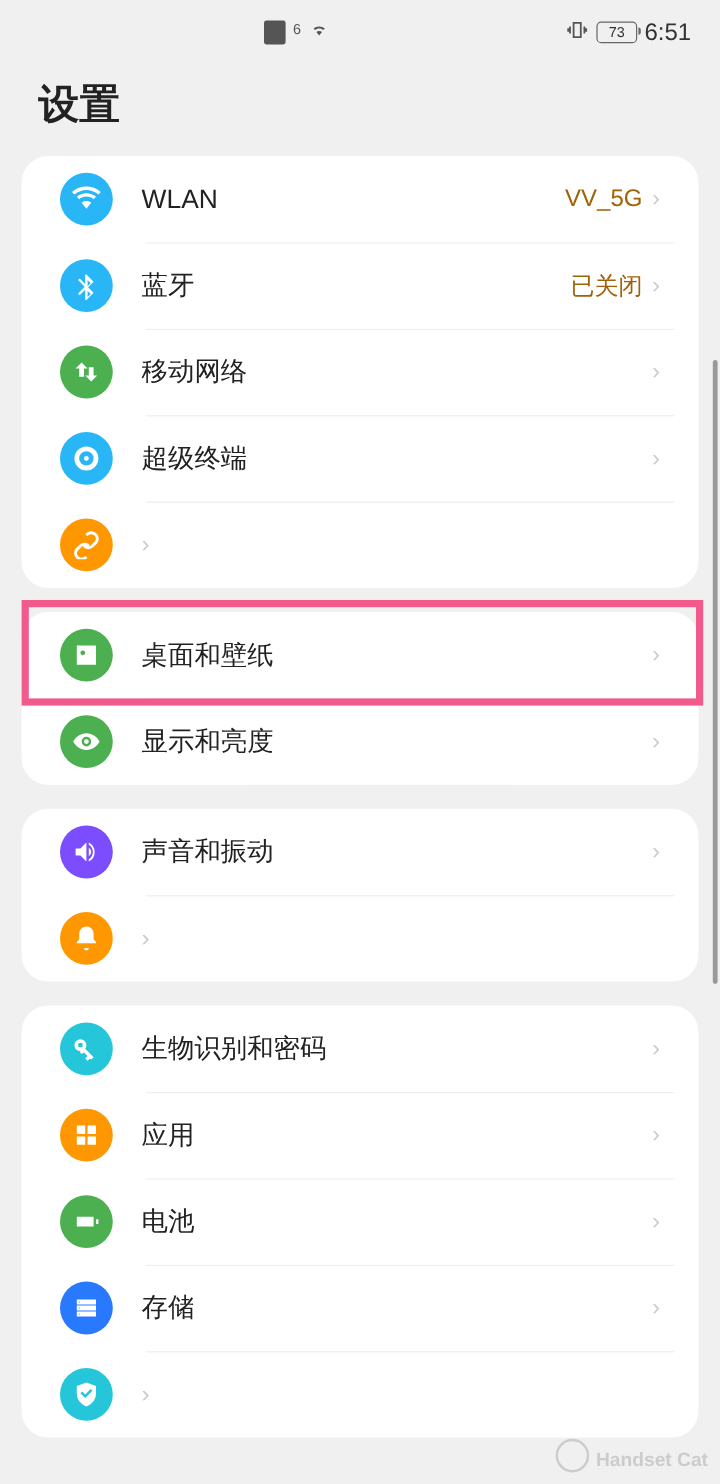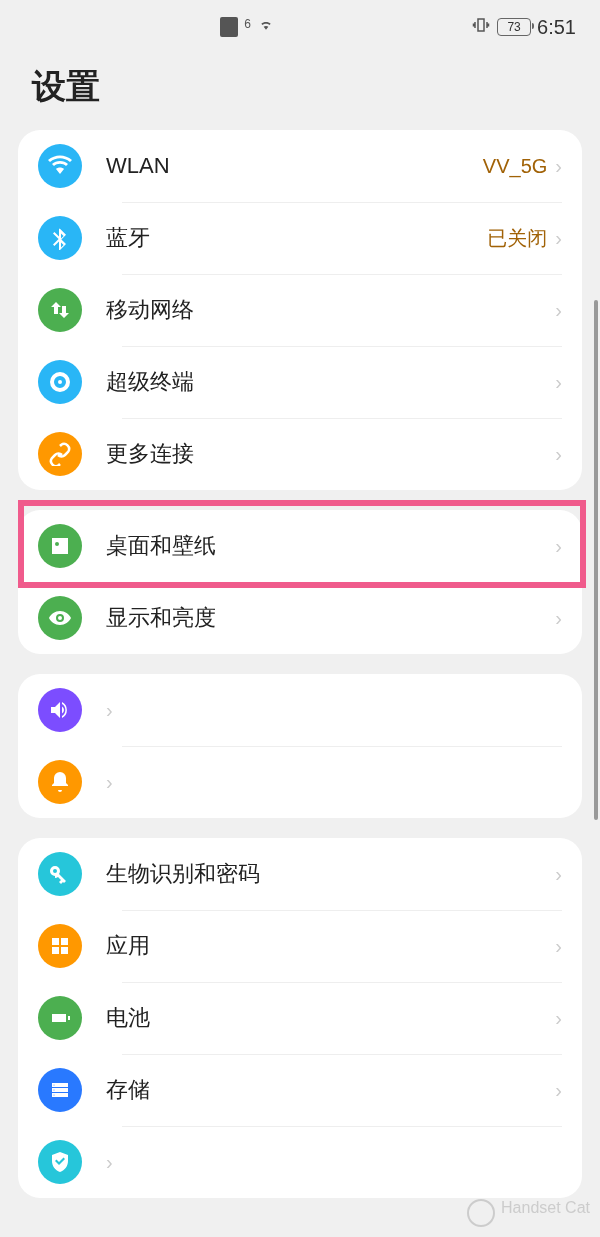--- a/index.html
+++ b/index.html
@@ -52,21 +52,21 @@
 }
 .group {
   background: #fff;
   margin: 0 18px 20px;
   border-radius: 22px;
   overflow: hidden;
 }
 .row {
   display: flex;
   align-items: center;
-  padding: 14px 20px;
+  padding: 14px 32px;
   position: relative;
   min-height: 72px;
 }
 .row + .row::before {
   content: "";
   position: absolute;
   top: 0;
   left: 104px;
   right: 20px;
   height: 1px;
@@ -103,24 +103,25 @@
   width: 4px;
   height: 520px;
   background: #999;
   border-radius: 2px;
 }
 .watermark {
   position: absolute;
   right: 10px;
   bottom: 10px;
   display: flex;
-  align-items: flex-start;
+  align-items: flex-end;
   gap: 6px;
   color: rgba(180,180,180,0.6);
   font-size: 16px;
+  font-weight: bold;
 }
 .watermark .cat {
   width: 28px;
   height: 28px;
   border: 2px solid rgba(180,180,180,0.6);
   border-radius: 50%;
   position: relative;
 }
 .sim-icon { width: 18px; height: 20px; background: #555; border-radius: 2px; position: relative; }
 .wifi-small { font-size: 16px; color: #555; }
@@ -191,21 +192,20 @@
         </div>
         <span class="row-label">超级终端</span>
         <span class="chevron">›</span>
       </div>
       <div class="row">
         <div class="icon-circle" style="background: rgb(255, 152, 0);">
           <svg viewBox="0 0 24 24">
             <path d="M10 13a5 5 0 007 0l3-3a5 5 0 00-7-7l-1 1m2 9a5 5 0 00-7 0l-3 3a5 5 0 007 7l1-1" stroke="#fff" stroke-width="2.5" fill="none"></path>
           </svg>
         </div>
-        <span class="row-label">更多连接</span>
         <span class="chevron">›</span>
       </div>
     </div>
     <div class="group">
       <div class="row">
         <div class="icon-circle" style="background: rgb(76, 175, 80);">
           <svg viewBox="0 0 24 24">
             <path d="M4 4h16v16H4V4zm2 12l3-4 2 2 4-5 3 7H6zm3-8a2 2 0 100 4 2 2 0 000-4z"></path>
           </svg>
         </div>
@@ -222,20 +222,21 @@
         <span class="chevron">›</span>
       </div>
     </div>
     <div class="group">
       <div class="row">
         <div class="icon-circle" style="background: rgb(124, 77, 255);">
           <svg viewBox="0 0 24 24">
             <path d="M3 9v6h4l5 5V4L7 9H3zm13 3a4 4 0 00-2-3.5v7A4 4 0 0016 12zm-2-8v2a7 7 0 010 12v2a9 9 0 000-16z"></path>
           </svg>
         </div>
+        <span class="row-label">声音和振动</span>
         <span class="chevron">›</span>
       </div>
       <div class="row">
         <div class="icon-circle" style="background: rgb(255, 152, 0);">
           <svg viewBox="0 0 24 24">
             <path d="M12 2a6 6 0 00-6 6v5l-2 2v1h16v-1l-2-2V8a6 6 0 00-6-6zm0 20a2 2 0 002-2h-4a2 2 0 002 2z"></path>
           </svg>
         </div>
         <span class="chevron">›</span>
       </div>

